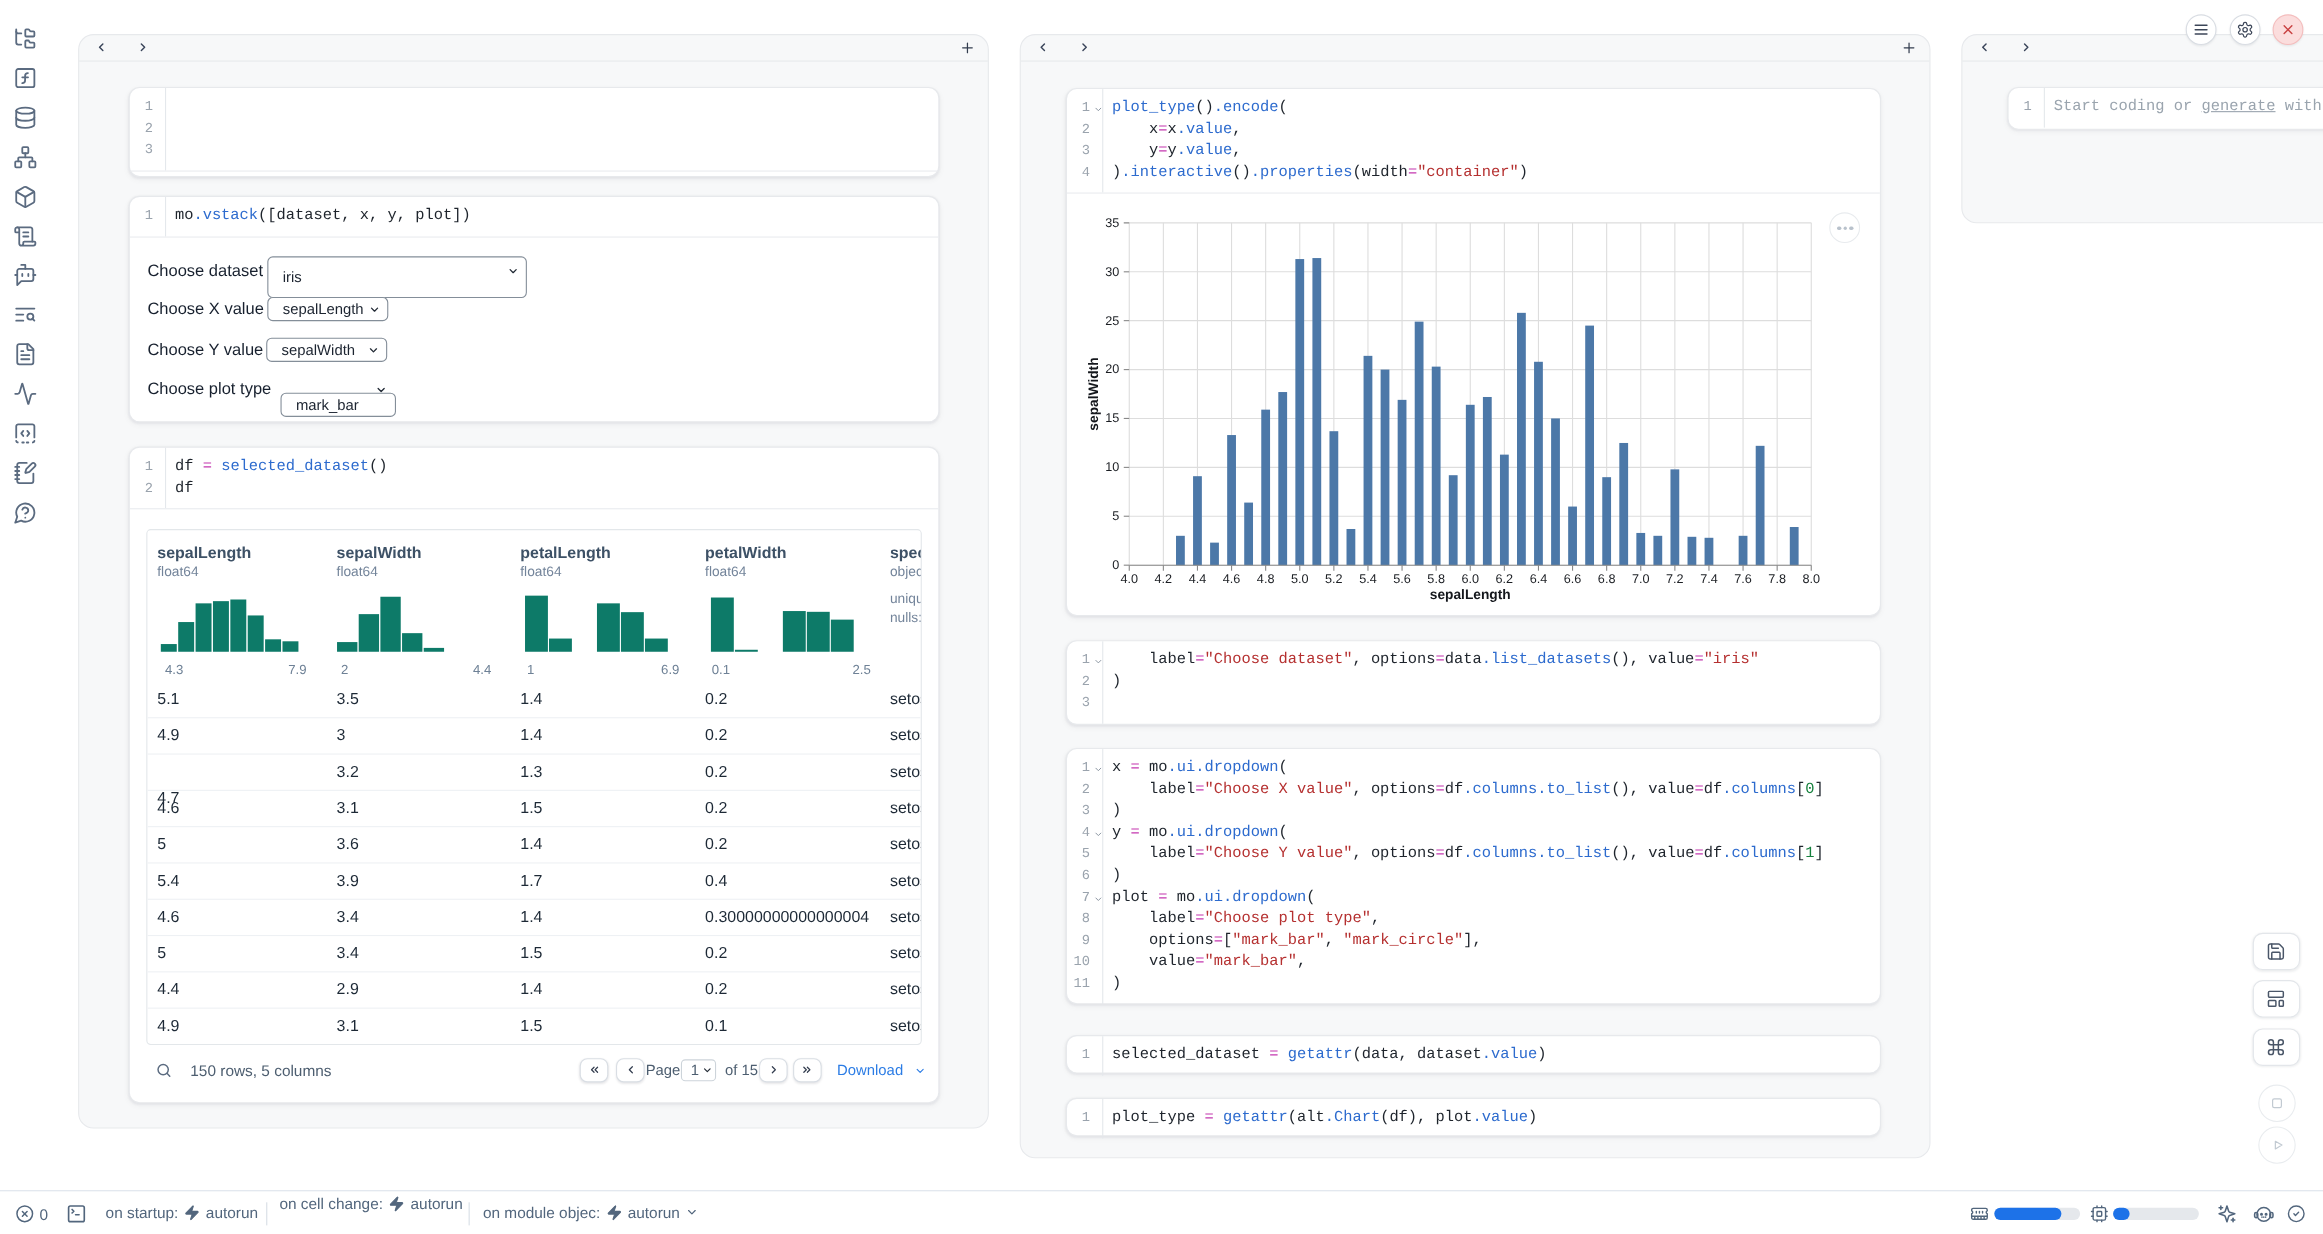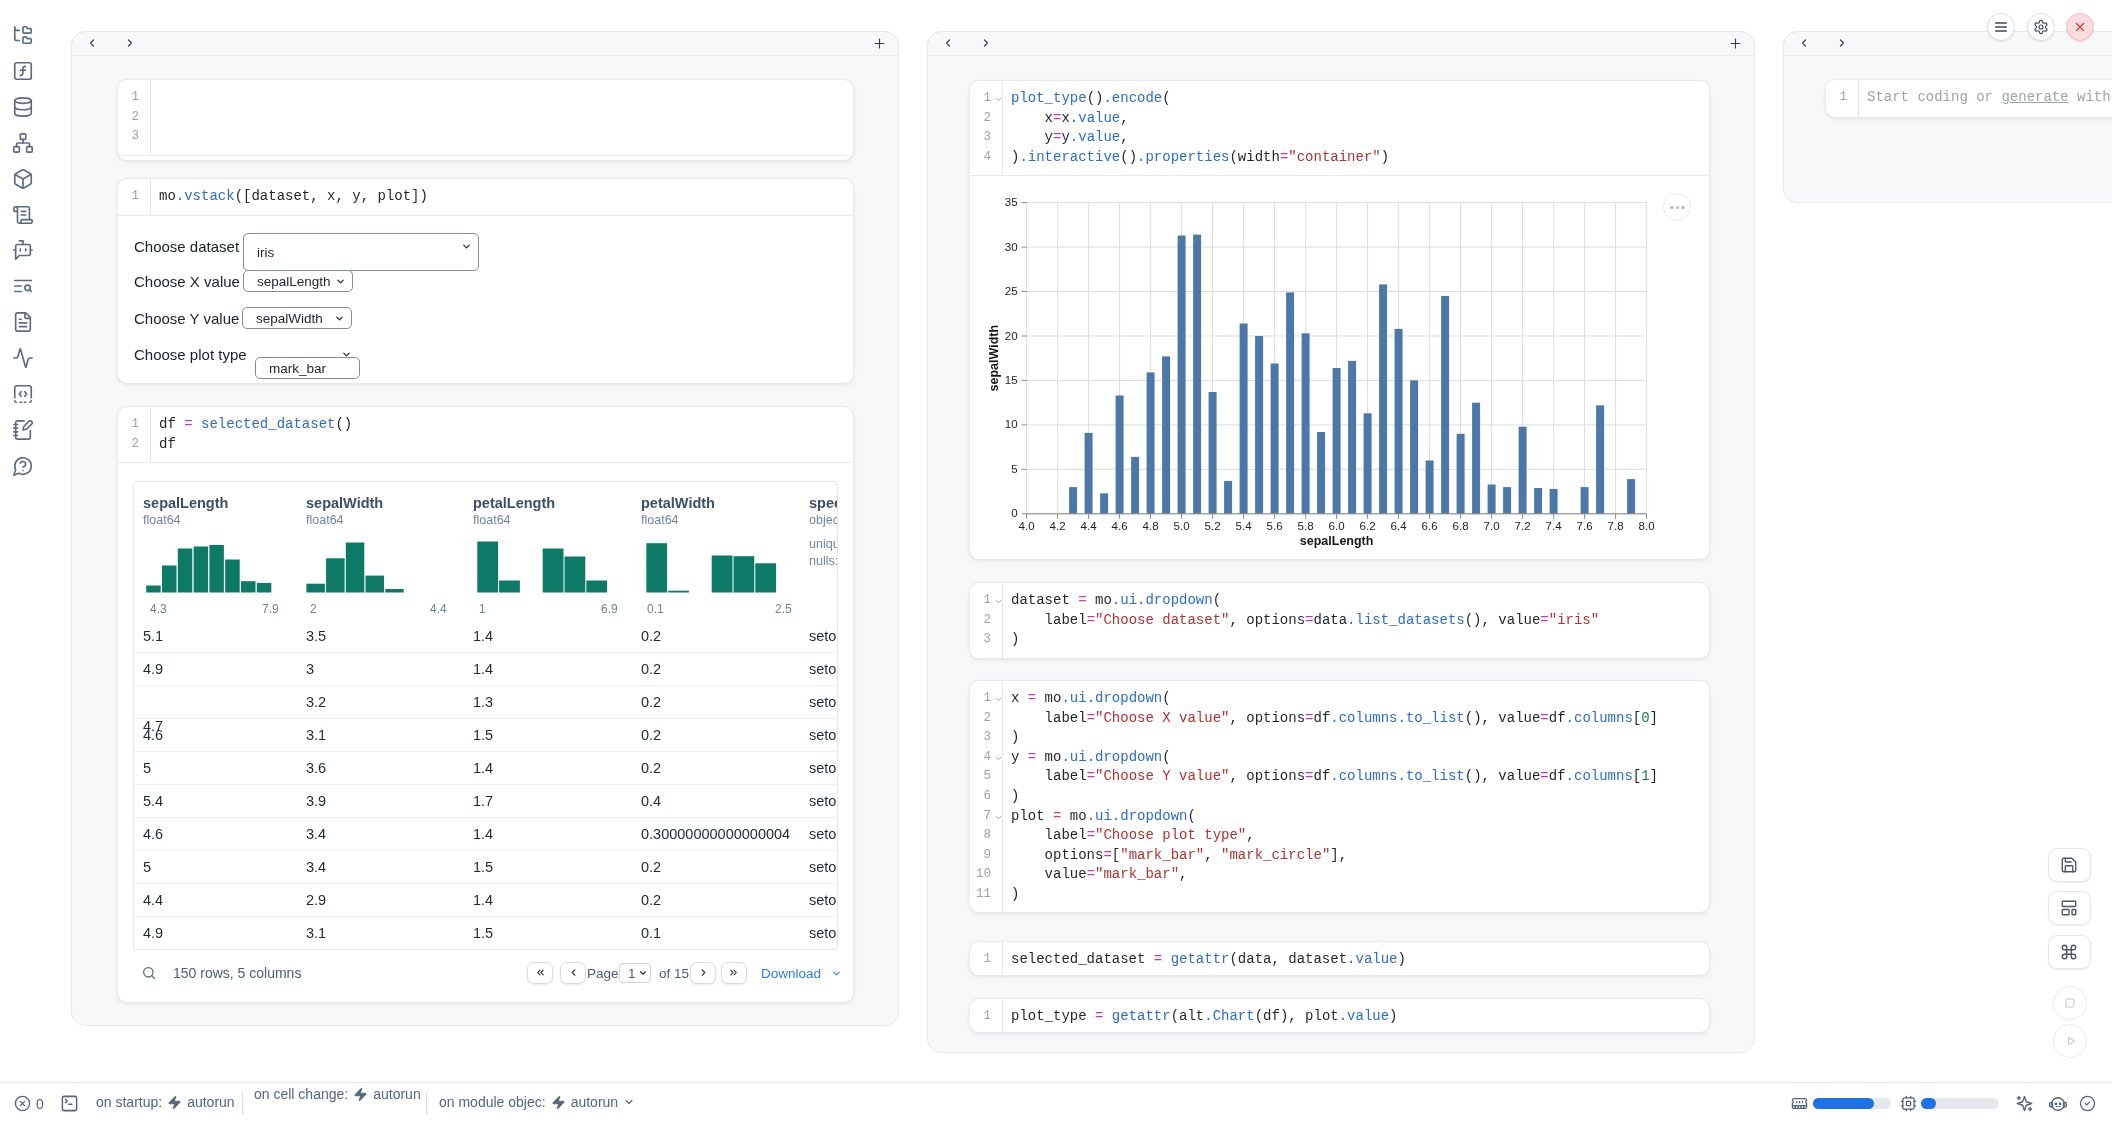--- a/index.html
+++ b/index.html
@@ -492,21 +492,21 @@
 <div class="cell" style="left:969px;top:582px;width:741px;height:77px;">
     <div class="gutter" style="height:75px"></div>
     <div class="lnums">
       <div>1</div>
       <div>2</div>
       <div>3</div>
     </div>
     <svg class="abs" style="left:24px;top:14px;color:#8b95a1" width="9" height="9" viewBox="0 0 24 24" fill="none" stroke="currentColor" stroke-width="2.4" stroke-linecap="round" stroke-linejoin="round">
       <path d="m6 9 6 6 6-6"></path>
     </svg>
-    <div class="code"><div>dataset <span class="o">=</span> mo<span class="b">.ui</span><span class="b">.dropdown</span>(</div><div>    label<span class="o">=</span><span class="s">"Choose dataset"</span>, options<span class="o">=</span>data<span class="b">.list_datasets</span>(), value<span class="o">=</span><span class="s">"iris"</span></div><div>)</div></div>
+    <div class="code"><div>    label<span class="o">=</span><span class="s">"Choose dataset"</span>, options<span class="o">=</span>data<span class="b">.list_datasets</span>(), value<span class="o">=</span><span class="s">"iris"</span></div><div>)</div></div>
   </div>
 <div class="cell" style="left:969px;top:680px;width:741px;height:233px;">
     <div class="gutter" style="height:232px"></div>
     <div class="lnums">
       <div>1</div>
       <div>2</div>
       <div>3</div>
       <div>4</div>
       <div>5</div>
       <div>6</div>

